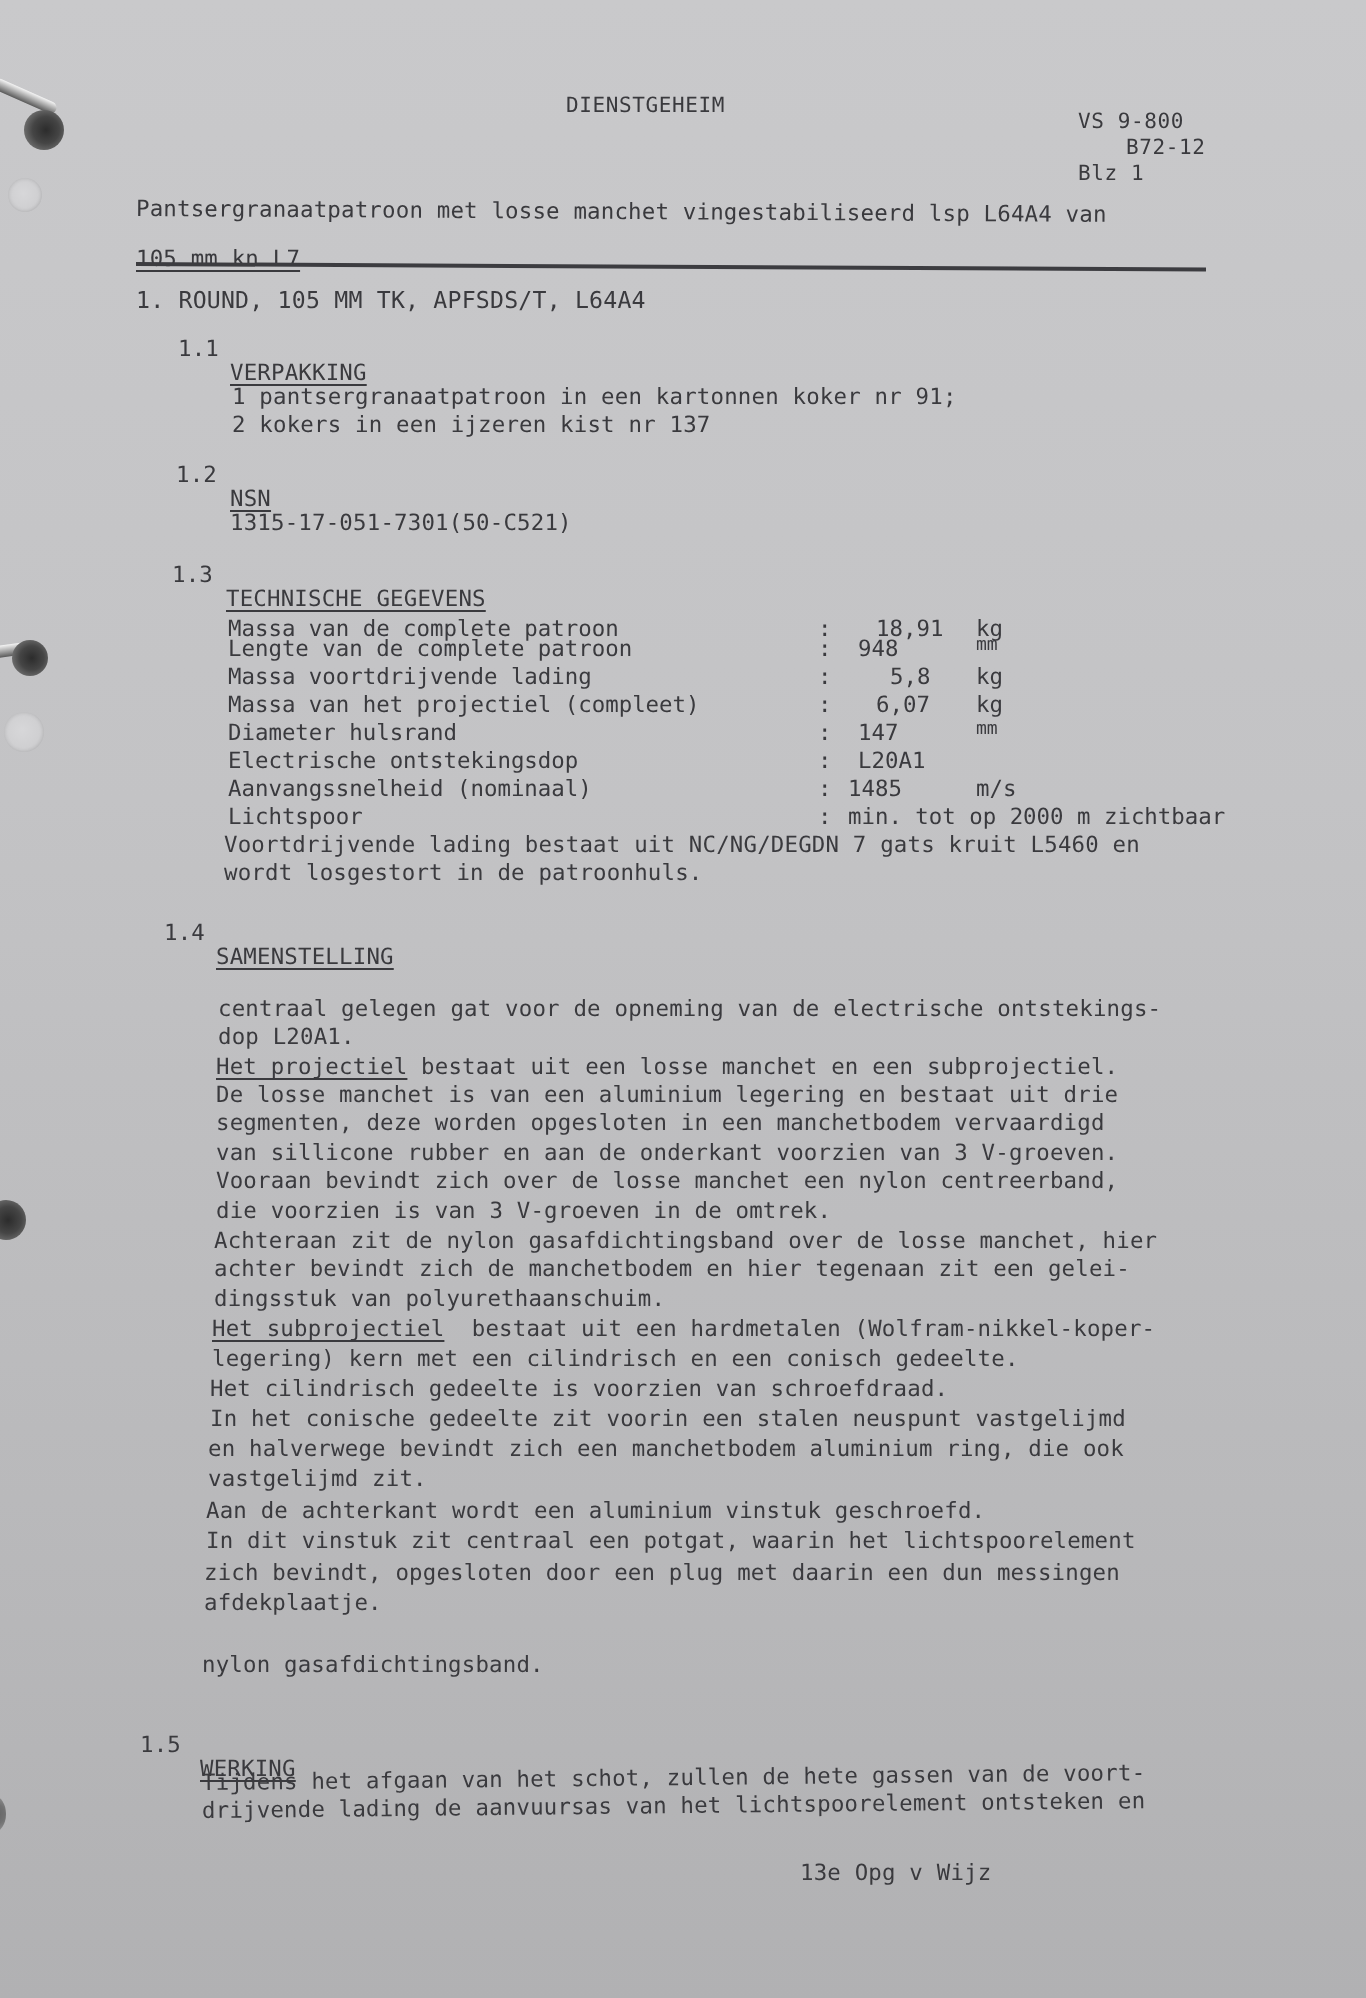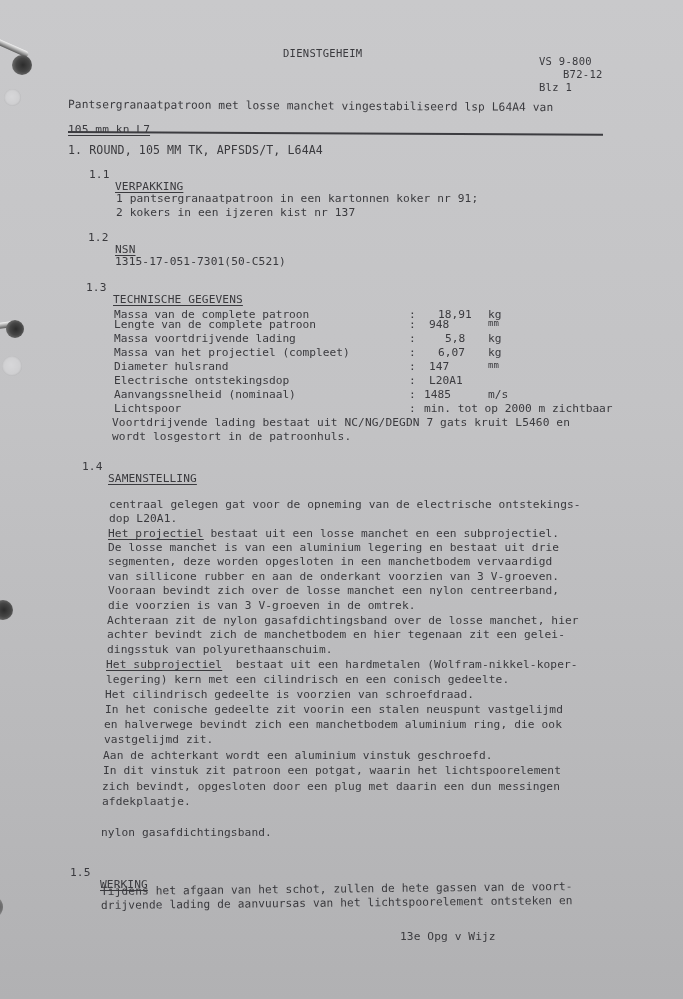--- a/index.html
+++ b/index.html
@@ -126,21 +126,21 @@
   <div class="t" style="left:107px; top:628px;">achter bevindt zich de manchetbodem en hier tegenaan zit een gelei-</div>
   <div class="t" style="left:107px; top:643px;">dingsstuk van polyurethaanschuim.</div>
 
   <div class="t" style="left:106px; top:658px;"><span class="u">Het subprojectiel</span><span>  bestaat uit een hardmetalen (Wolfram-nikkel-koper-</span></div>
   <div class="t" style="left:106px; top:673px;">legering) kern met een cilindrisch en een conisch gedeelte.</div>
   <div class="t" style="left:105px; top:688px;">Het cilindrisch gedeelte is voorzien van schroefdraad.</div>
   <div class="t" style="left:105px; top:703px;">In het conische gedeelte zit voorin een stalen neuspunt vastgelijmd</div>
   <div class="t" style="left:104px; top:718px;">en halverwege bevindt zich een manchetbodem aluminium ring, die ook</div>
   <div class="t" style="left:104px; top:733px;">vastgelijmd zit.</div>
   <div class="t" style="left:103px; top:749px;">Aan de achterkant wordt een aluminium vinstuk geschroefd.</div>
-  <div class="t" style="left:103px; top:764px;">In dit vinstuk zit patroon een potgat, waarin het lichtspoorelement</div>
+  <div class="t" style="left:103px; top:764px;">In dit vinstuk zit centraal een potgat, waarin het lichtspoorelement</div>
   <div class="t" style="left:102px; top:780px;">zich bevindt, opgesloten door een plug met daarin een dun messingen</div>
   <div class="t" style="left:102px; top:795px;">afdekplaatje.</div>
   <div class="t" style="left:101px; top:826px;">nylon gasafdichtingsband.</div>
 
   <div class="t" style="left:70px; top:866px;">1.5</div>
   <div class="t u" style="left:100px; top:866px;">WERKING</div>
   <div class="t" style="left:101px; top:885px; transform:rotate(-0.6deg); transform-origin:left;">Tijdens het afgaan van het schot, zullen de hete gassen van de voort-</div>
   <div class="t" style="left:101px; top:899px; transform:rotate(-0.6deg); transform-origin:left;">drijvende lading de aanvuursas van het lichtspoorelement ontsteken en</div>
 
   <div class="t" style="left:400px; top:930px;">13e Opg v Wijz</div>

